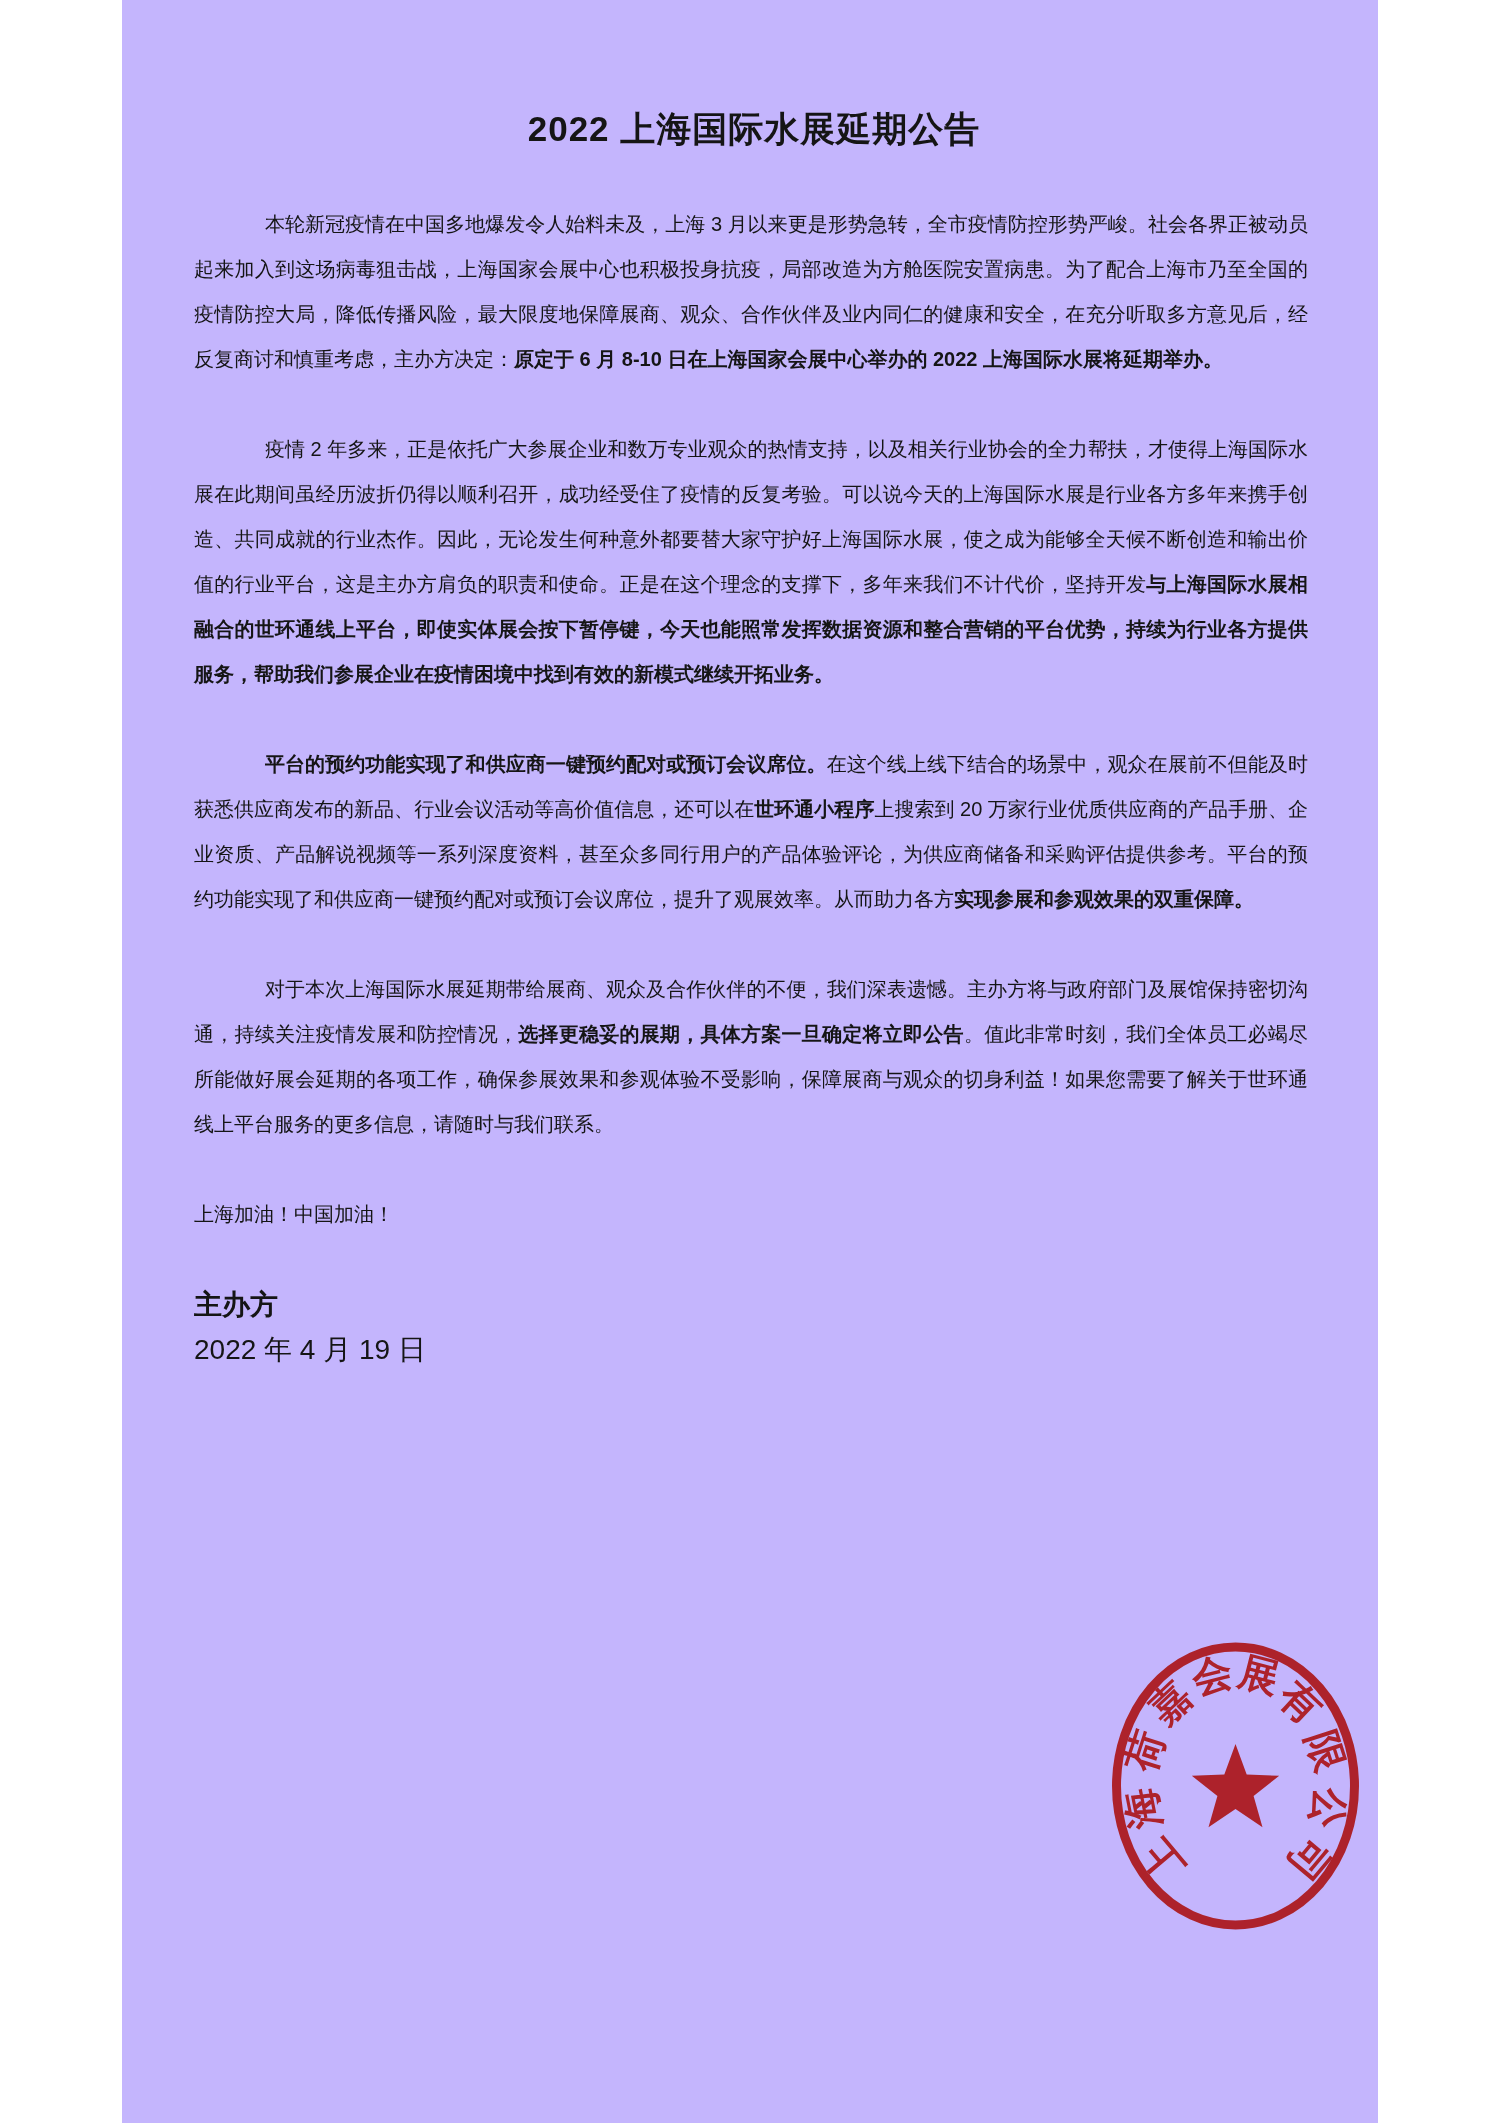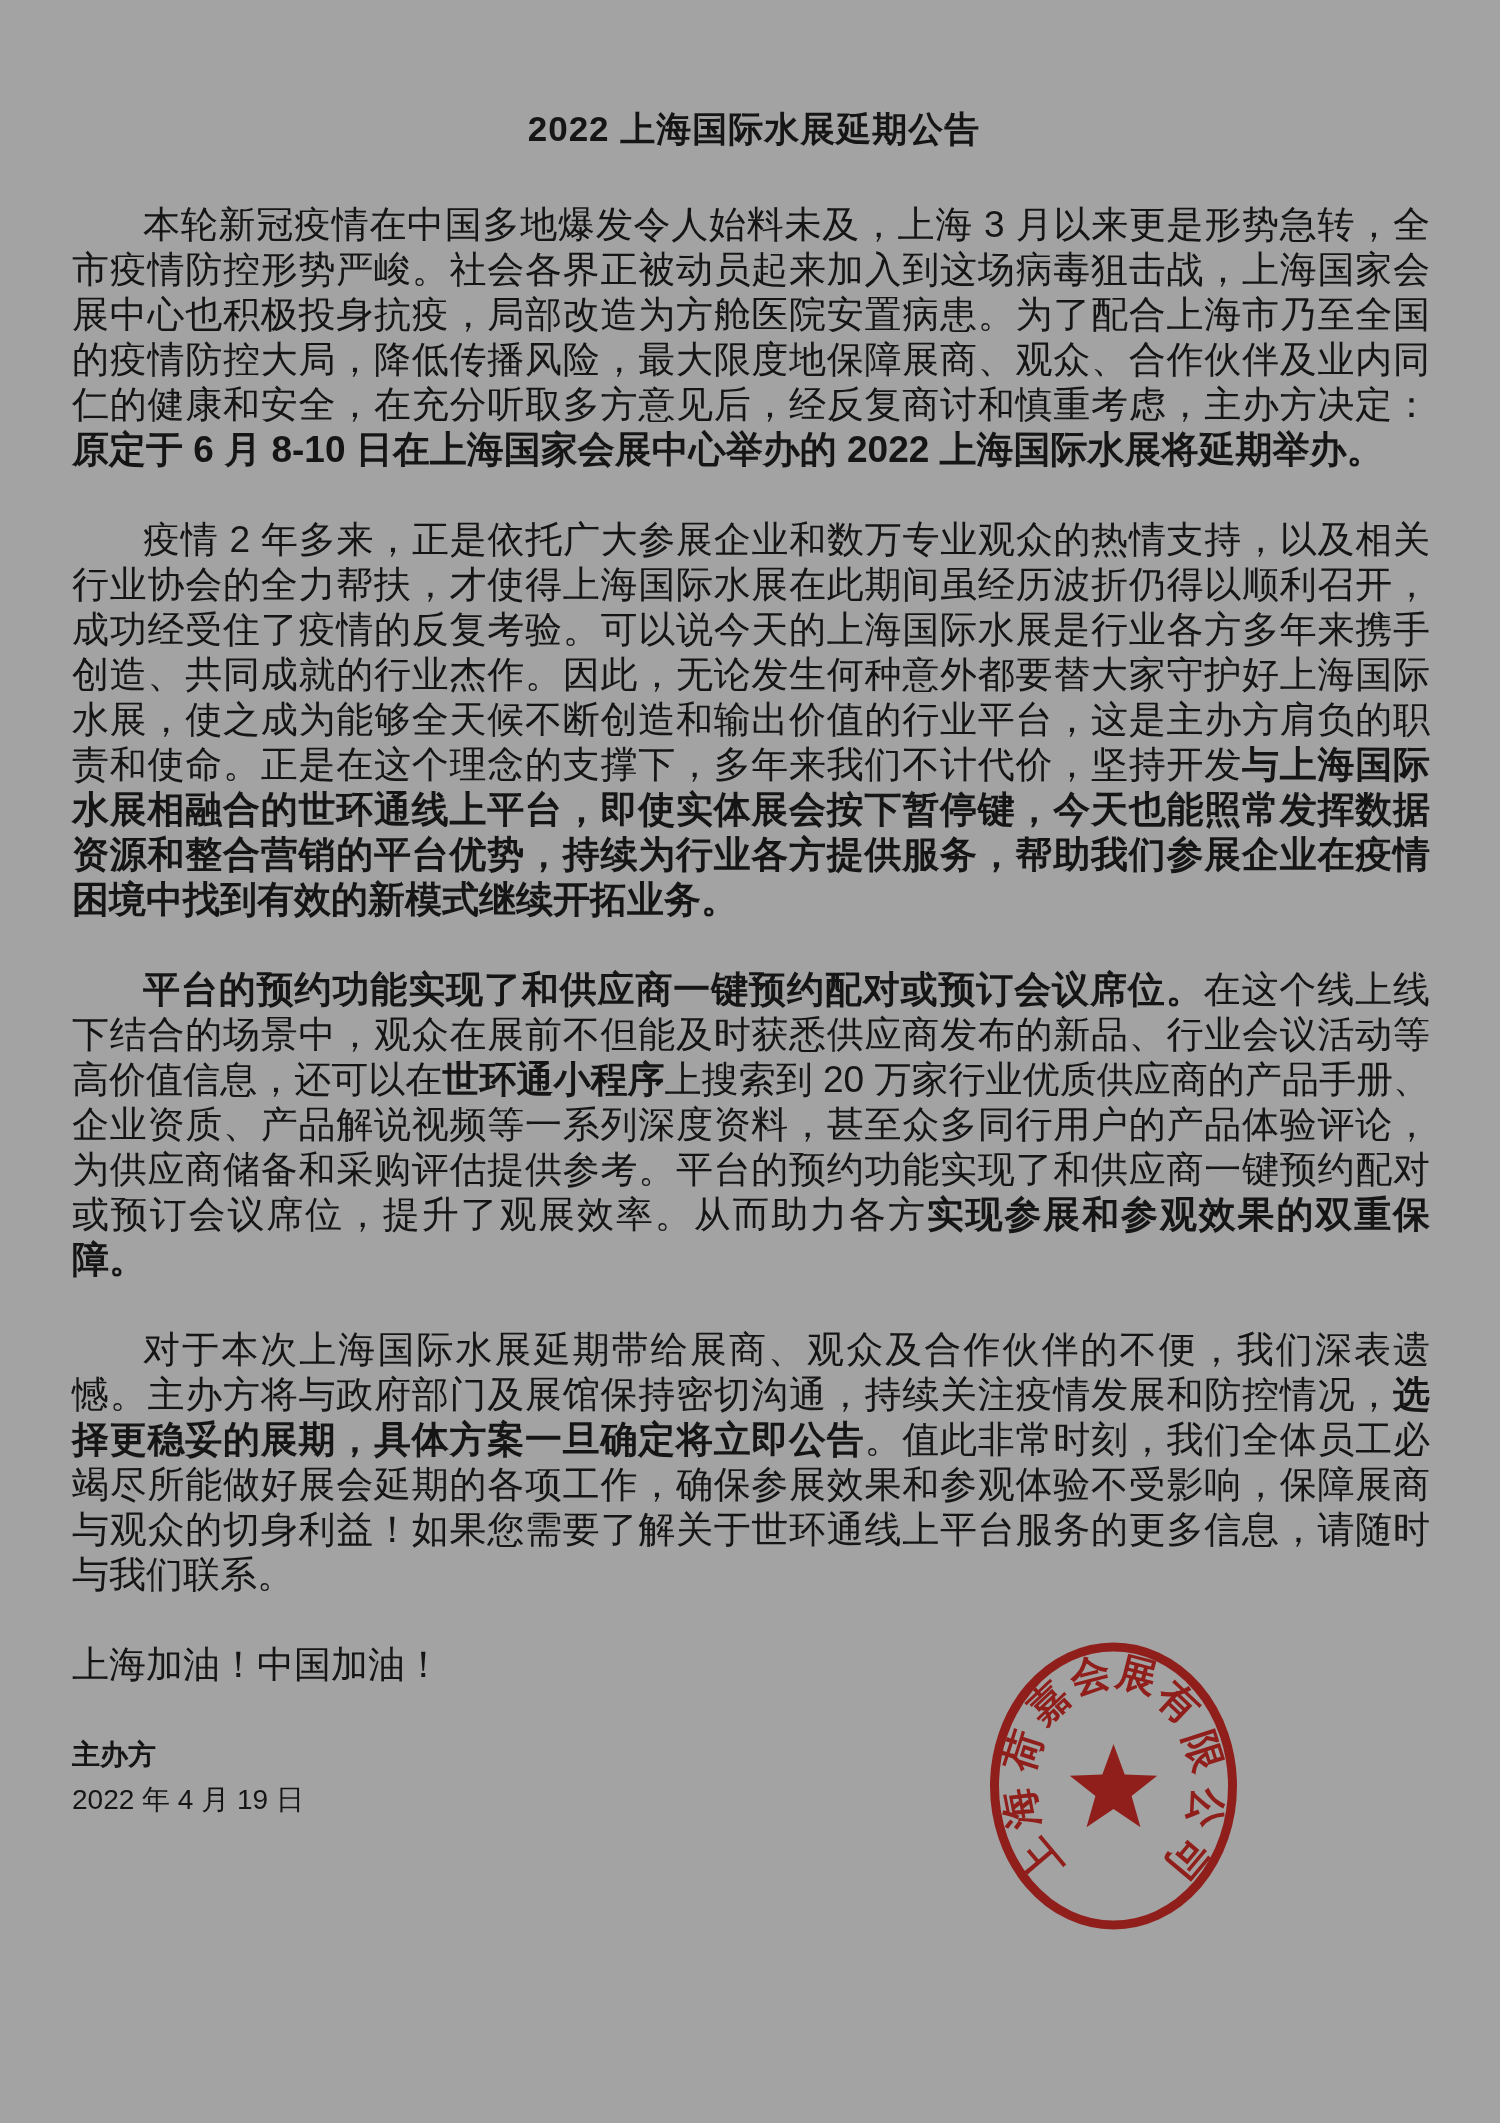--- a/index.html
+++ b/index.html
@@ -1,21 +1,21 @@
 <!DOCTYPE html>
 <html lang="zh"><head>
 <meta charset="utf-8">
 <style>
   html, body { margin: 0; padding: 0; background: #ffffff; }
   .page {
     position: relative;
-    width: 1500px;
+    width: 1256px;
     height: 2123px;
     margin: 0 auto;
-    background: #a3a3a3;
+    background: #c4b5fd;
     color: #151515;
     font-family: "Liberation Sans", sans-serif;
     padding-top: 108px;
     box-sizing: border-box;
     overflow: hidden;
   }
   .content {
     margin: 0 64px 0 72px;
   }
   h1.doc-title {
@@ -28,21 +28,21 @@
   }
   .salutation {
     margin-top: 64px;
     font-size: 28px;
     line-height: 42px;
     font-weight: 700;
   }
   .doc-body { margin-top: 52px; }
   .doc-body p {
     margin: 0 6px 45px 0;
-    font-size: 37px;
+    font-size: 20px;
     line-height: 45px;
     text-align: justify;
     text-justify: inter-character;
   }
   .doc-body p.indent { text-indent: 71px; }
   .doc-body p.nogap { margin-bottom: 0; }
   .b { font-weight: 700; }
   .signature {
     margin-top: 26px;
     padding-right: 26px;

